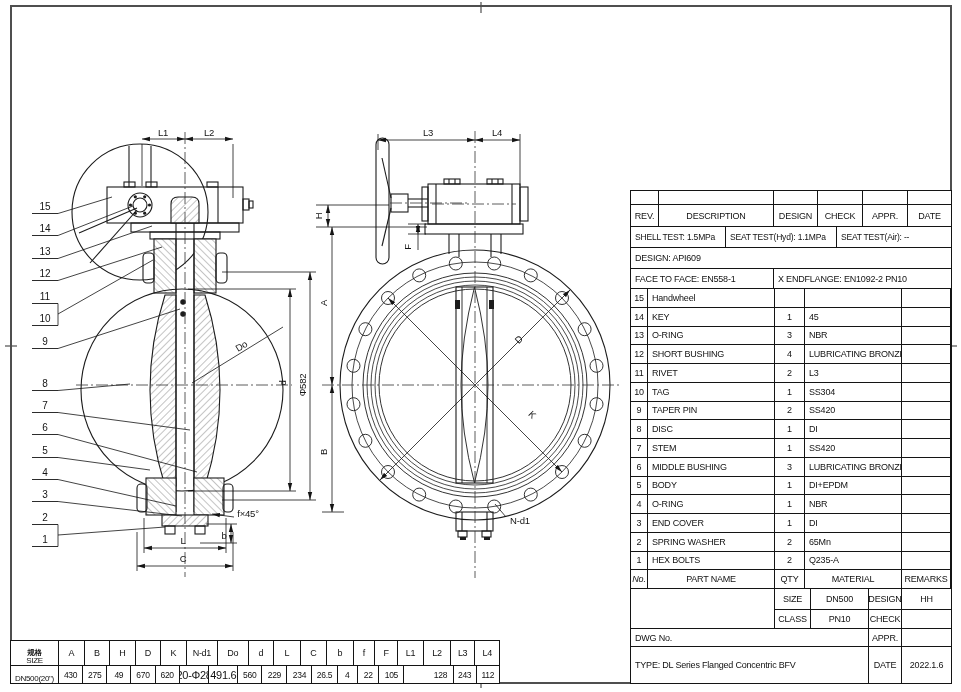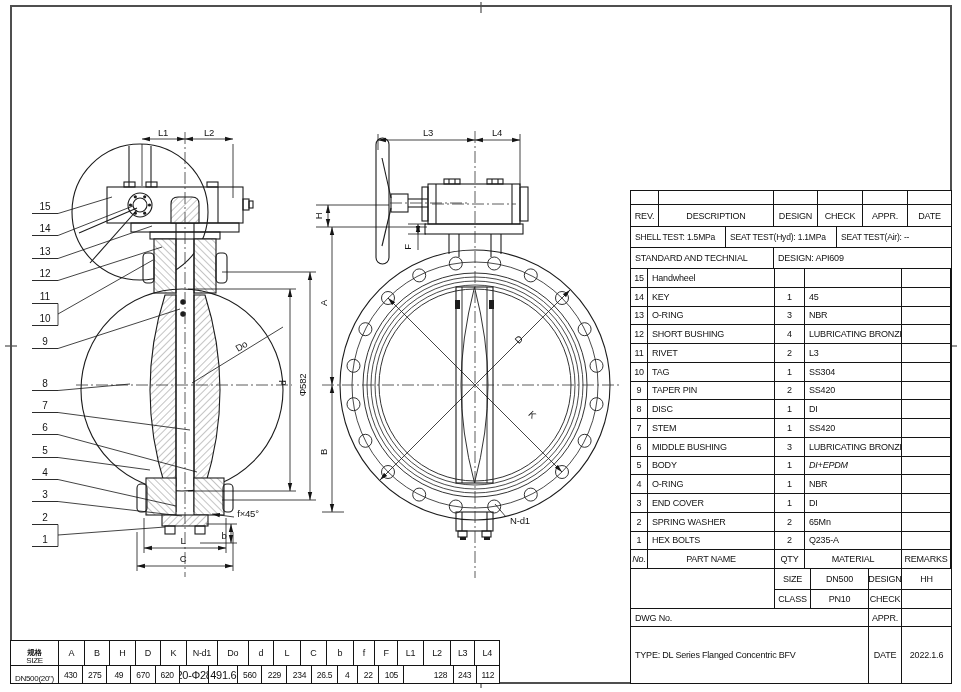--- a/index.html
+++ b/index.html
@@ -349,22 +349,25 @@
       <div class="rc" style="width:45px">CHECK</div>
       <div class="rc" style="width:45px">APPR.</div>
       <div class="rc" style="flex:1">DATE</div>
     </div>
     <div class="rrow" style="height:21px;font-size:8.5px">
       <div class="rc lft" style="width:95px">SHELL TEST: 1.5MPa</div>
       <div class="rc lft" style="width:111px">SEAT TEST(Hyd):  1.1MPa</div>
       <div class="rc lft" style="flex:1">SEAT TEST(Air):   --</div>
     </div>
     <div class="rrow" style="height:21px">
-      <div class="rc lft" style="width:143px">STANDARD AND TECHNIAL</div>
       <div class="rc lft" style="flex:1">DESIGN: API609</div>
+    </div>
+    <div class="rrow" style="height:20px">
+      <div class="rc lft" style="width:143px">FACE TO FACE: EN558-1</div>
+      <div class="rc lft" style="flex:1">X ENDFLANGE: EN1092-2 PN10</div>
     </div>
 
     <div class="parts" id="parts-rows">
         <div class="prow">
           <div class="rc" style="width: 17px;">15</div>
           <div class="rc lft" style="width: 127px;">Handwheel</div>
           <div class="rc" style="width: 30px;"></div>
           <div class="rc lft" style="width: 97px;"></div>
           <div class="rc" style="flex: 1 1 0%;"></div>
         </div>
@@ -428,21 +431,21 @@
           <div class="rc" style="width: 17px;">6</div>
           <div class="rc lft" style="width: 127px;">MIDDLE BUSHING</div>
           <div class="rc" style="width: 30px;">3</div>
           <div class="rc lft" style="width: 97px;">LUBRICATING BRONZE</div>
           <div class="rc" style="flex: 1 1 0%;"></div>
         </div>
         <div class="prow">
           <div class="rc" style="width: 17px;">5</div>
           <div class="rc lft" style="width: 127px;">BODY</div>
           <div class="rc" style="width: 30px;">1</div>
-          <div class="rc lft" style="width: 97px; font-style: italic;">DI+EPDM</div>
+          <div class="rc lft" style="width: 97px;">DI+EPDM</div>
           <div class="rc" style="flex: 1 1 0%;"></div>
         </div>
         <div class="prow">
           <div class="rc" style="width: 17px;">4</div>
           <div class="rc lft" style="width: 127px;">O-RING</div>
           <div class="rc" style="width: 30px;">1</div>
           <div class="rc lft" style="width: 97px;">NBR</div>
           <div class="rc" style="flex: 1 1 0%;"></div>
         </div>
         <div class="prow">

